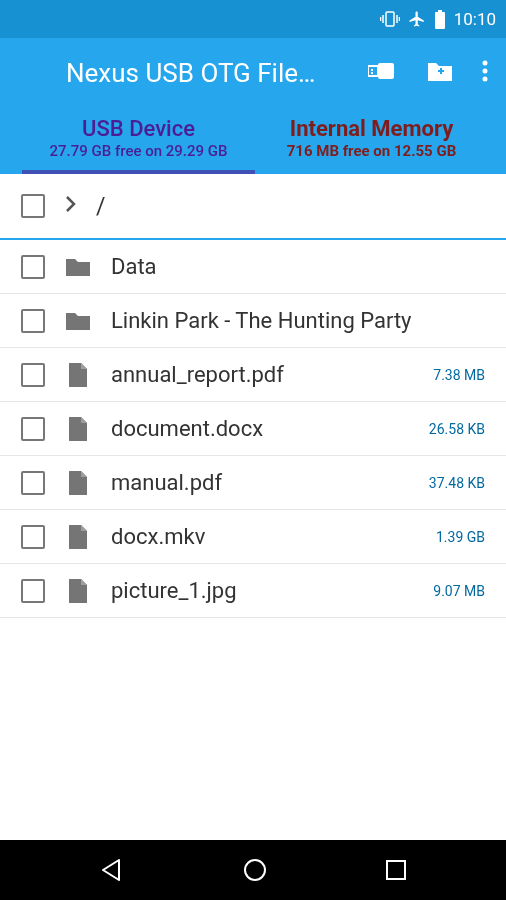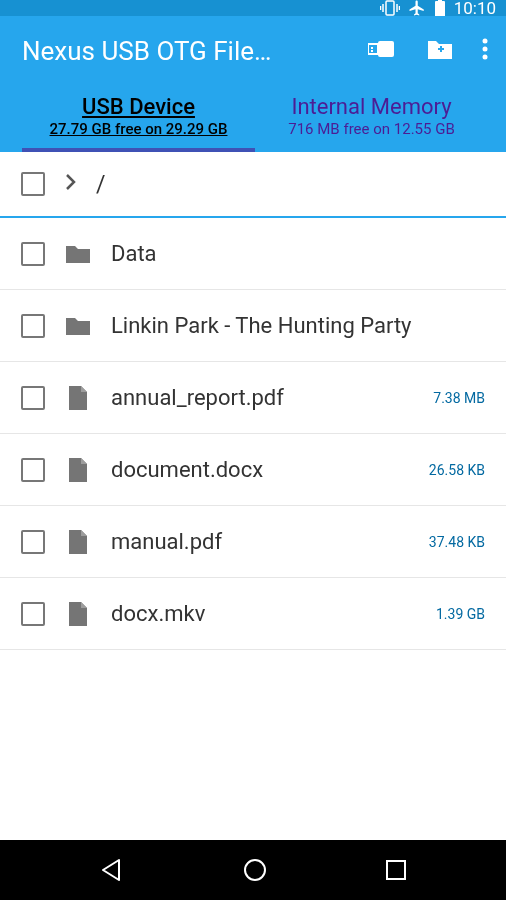--- a/index.html
+++ b/index.html
@@ -6,41 +6,42 @@
     body {
       width: 506px;
       height: 900px;
       font-family: Roboto, -apple-system, sans-serif;
       background: #f5f5f5;
       overflow: hidden;
       display: flex;
       flex-direction: column;
     }
     .status-bar {
-      height: 16px;
+      height: 38px;
       background: #1791d2;
       display: flex;
       justify-content: flex-end;
       align-items: center;
       padding: 0 10px;
       color: white;
       font-size: 17px;
       gap: 8px;
     }
     .status-icon { display: inline-flex; align-items: center; }
     .app-bar {
       background: #26a6ed;
       color: white;
       padding: 20px 18px 0 22px;
     }
     .app-bar-top {
       display: flex;
       align-items: center;
       gap: 14px;
       padding-bottom: 26px;
+      margin-left: 44px;
     }
     .app-title {
       flex: 1;
       font-size: 26px;
       font-weight: 400;
       white-space: nowrap;
       overflow: hidden;
       text-overflow: ellipsis;
     }
     .app-bar-actions { display: flex; align-items: center; gap: 28px; }
@@ -49,23 +50,23 @@
     }
     .tab {
       flex: 1;
       text-align: center;
       padding: 2px 0 14px;
       position: relative;
     }
     .tab-title { font-size: 22px; font-weight: 500; }
     .tab-sub { font-size: 15px; font-weight: 500; margin-top: 1px; }
     .tab.active .tab-title,
-    .tab.active .tab-sub { color: #000000; text-decoration: underline; }
+    .tab.active .tab-sub { color: #4c1d95; }
     .tab.inactive .tab-title,
-    .tab.inactive .tab-sub { color: #4c1d95; font-weight: 400; }
+    .tab.inactive .tab-sub { color: #7f1d1d; font-weight: 700; }
     .tab.active::after {
       content: '';
       position: absolute;
       bottom: 0;
       left: 0;
       right: 0;
       height: 4px;
       background: #3f51b5;
     }
     .path-bar {
@@ -88,21 +89,21 @@
       color: #555;
       font-size: 20px;
     }
     .path-text { font-size: 23px; color: #333; }
     .file-list {
       flex: 1;
       background: white;
       overflow: hidden;
     }
     .file-row {
-      height: 72px;
+      height: 54px;
       display: flex;
       align-items: center;
       padding: 0 21px;
       gap: 20px;
       border-bottom: 1px solid #e6e6e6;
     }
     .file-icon {
       width: 26px;
       display: flex;
       justify-content: center;
@@ -267,20 +268,31 @@
     <div class="checkbox"></div>
     <div class="file-icon">
         <svg width="20" height="26" viewBox="0 0 20 26" fill="#757575">
           <path d="M1 1h12l6 6v18H1z"></path>
           <path d="M13 1v6h6" fill="#9d9d9d"></path>
         </svg>
       </div>
     <div class="file-name">docx.mkv</div>
     <div class="file-size">1.39 GB</div>
   </div>
+    <div class="file-row">
+    <div class="checkbox"></div>
+    <div class="file-icon">
+        <svg width="20" height="26" viewBox="0 0 20 26" fill="#757575">
+          <path d="M1 1h12l6 6v18H1z"></path>
+          <path d="M13 1v6h6" fill="#9d9d9d"></path>
+        </svg>
+      </div>
+    <div class="file-name">picture_1.jpg</div>
+    <div class="file-size">9.07 MB</div>
+  </div>
   </div>
 
 <div class="nav-bar">
   <div class="nav-btn">
     <svg width="26" height="26" viewBox="0 0 26 26" fill="none">
         <path d="M20 3 L4 13 L20 23 Z" stroke="white" stroke-width="2" fill="none" stroke-linejoin="round"></path>
       </svg>
   </div>
   <div class="nav-btn">
     <svg width="26" height="26" viewBox="0 0 26 26" fill="none">

